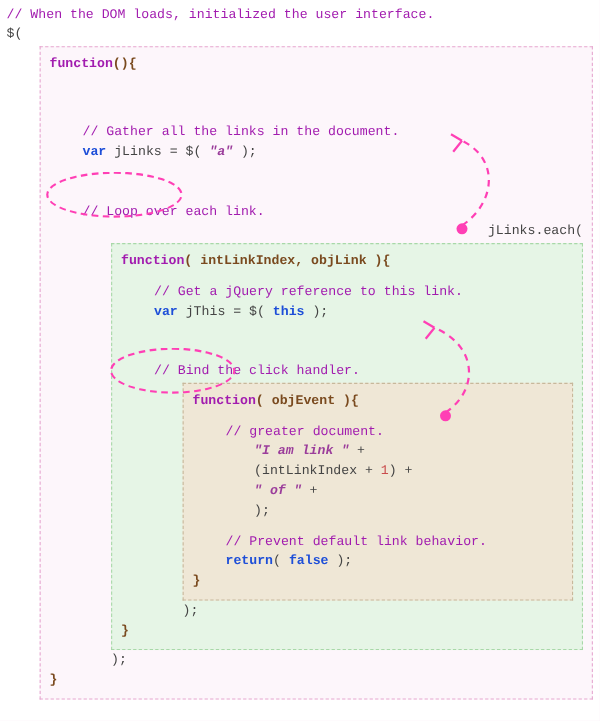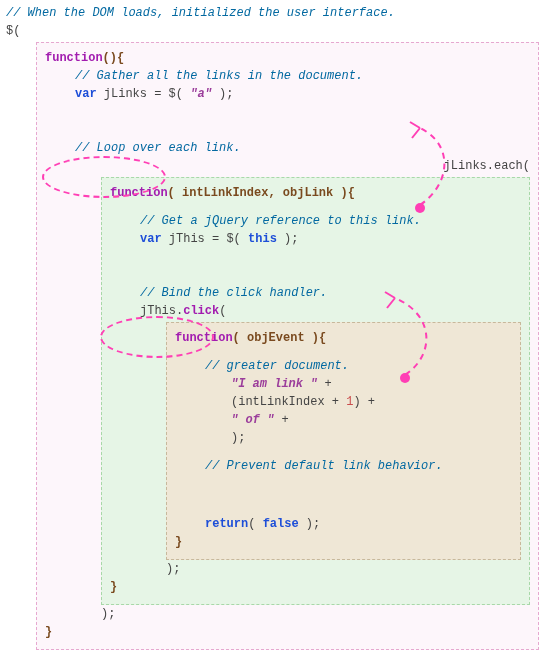--- a/index.html
+++ b/index.html
@@ -7,21 +7,21 @@
     width:545px;height:655px;
     font-family:"Courier New",monospace;
     font-size:12px;
     line-height:1.5;
     color:#555;
     background:#fff;
     position:relative;
     box-sizing:border-box;
     padding:4px 6px;
   }
-  .cm{color:#0369a1;font-style:italic;}
+  .cm{color:#a21caf;}
   .kw{color:#1d4ed8;font-weight:bold;}
   .fn{color:#a21caf;font-weight:bold;}
   .id{color:#444;}
   .str{color:#9b3d9b;font-style:italic;font-weight:bold;}
   .num{color:#c94c4c;}
   .pn{color:#7a4a1f;font-weight:bold;}
   .block{
     border:1px dashed #aaa;
     background:rgba(255,255,255,0.6);
     padding:6px 8px 8px 8px;
@@ -47,50 +47,49 @@
   svg.arrow{position:absolute;pointer-events:none;}
 </style>
 </head>
 <body>
 
 <div class="line"><span class="cm">// When the DOM loads, initialized the user interface.</span></div>
 <div class="line"><span class="id">$(</span></div>
 
 <div class="block outer indent1">
   <div class="line"><span class="fn">function</span><span class="pn">(){</span></div>
-  <div class="line" style="padding-left:30px;"><span class="cm">// Gather all the links in the document.</span></div>
+  <div class="line" style="padding-left:30px;margin-top:44px;"><span class="cm">// Gather all the links in the document.</span></div>
   <div class="line" style="padding-left:30px;"><span class="kw">var</span><span class="id"> jLinks = $( </span><span class="str">"a"</span><span class="id"> );</span></div>
 
   <div style="height:36px;"></div>
 
   <div class="line" style="padding-left:30px;"><span class="cm">// Loop over each link.</span></div>
   <div class="line" style="padding-left:30px;text-align:right;"><span class="id">jLinks.each(</span></div>
 
   <div class="block green" style="margin-left:56px;">
     <div class="line"><span class="fn">function</span><span class="pn">( intLinkIndex, objLink ){</span></div>
     <div style="height:10px;"></div>
     <div class="line" style="padding-left:30px;"><span class="cm">// Get a jQuery reference to this link.</span></div>
     <div class="line" style="padding-left:30px;"><span class="kw">var</span><span class="id"> jThis = $( </span><span class="kw">this</span><span class="id"> );</span></div>
 
     <div style="height:36px;"></div>
 
     <div class="line" style="padding-left:30px;"><span class="cm">// Bind the click handler.</span></div>
-    <div class="line" style="padding-left:30px;"><span class="id">jThis.</span><span class="fn">click</span><span class="id">(</span></div>
 
     <div class="block tan" style="margin-left:56px;">
       <div class="line"><span class="fn">function</span><span class="pn">( objEvent ){</span></div>
       <div style="height:10px;"></div>
       <div class="line" style="padding-left:30px;"><span class="cm">// greater document.</span></div>
       <div class="line" style="padding-left:56px;"><span class="str">"I am link "</span><span class="id"> +</span></div>
       <div class="line" style="padding-left:56px;"><span class="id">(</span><span class="id">intLinkIndex + </span><span class="num">1</span><span class="id">) +</span></div>
       <div class="line" style="padding-left:56px;"><span class="str">" of "</span><span class="id"> +</span></div>
       <div class="line" style="padding-left:56px;"><span class="id">);</span></div>
       <div style="height:10px;"></div>
       <div class="line" style="padding-left:30px;"><span class="cm">// Prevent default link behavior.</span></div>
-      <div class="line" style="padding-left:30px;margin-top:40px;"><span class="kw">return</span><span class="id">( </span><span class="kw">false</span><span class="id"> );</span></div>
+      <div class="line" style="padding-left:30px;"><span class="kw">return</span><span class="id">( </span><span class="kw">false</span><span class="id"> );</span></div>
       <div class="line"><span class="pn">}</span></div>
     </div>
     <div class="line" style="padding-left:56px;"><span class="id">);</span></div>
     <div class="line"><span class="pn">}</span></div>
   </div>
   <div class="line" style="padding-left:56px;"><span class="id">);</span></div>
   <div class="line"><span class="pn">}</span></div>
 </div>
 
 <div class="ellipse" style="left:42px;top:156px;width:120px;height:38px;"></div>

